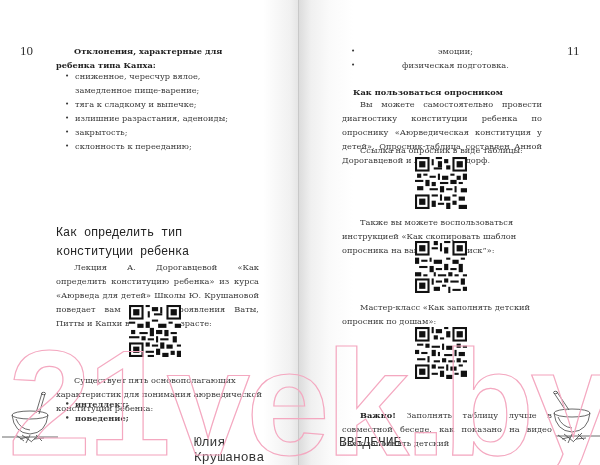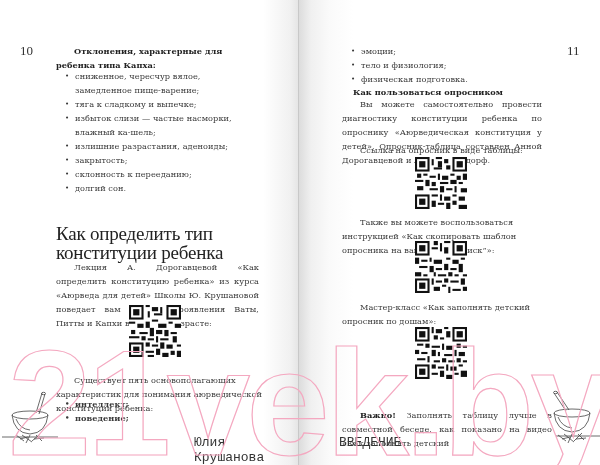--- a/index.html
+++ b/index.html
@@ -8,45 +8,43 @@
   .page{position:absolute;top:0;height:465px;background:#fff;}
   .page.left{left:0;width:299px;background:linear-gradient(to right,#fff 0%,#fff 88%,#f1f1f1 97%,#e4e4e4 100%);}
   .page.right{left:299px;width:301px;background:linear-gradient(to right,#dcdcdc 0%,#f0f0f0 4%,#fafafa 10%,#fff 18%,#fff 100%);}
   .spine{position:absolute;left:298px;top:0;width:1px;height:465px;background:#c8c8c8;}
   .pnum{position:absolute;top:43px;font-family:"Liberation Serif",serif;font-size:13px;color:#333;}
   .t{position:absolute;font-size:8.2px;line-height:14px;color:#3a3a3a;font-family:"DejaVu Serif",serif;letter-spacing:0.05px;}
   .sub{font-weight:bold;color:#222;}
   ul.bl{list-style:none;margin:0;padding:0;}
   ul.bl li{position:relative;padding-left:11px;}
   ul.bl li::before{content:"•";position:absolute;left:1px;top:0;font-size:7px;}
-  .h2{position:absolute;font-family:Liberation Serif, serif;font-size:19px;line-height:19px;color:#222;letter-spacing:-0.2px;}
+  .h2{position:absolute;font-family:Liberation Mono, monospace;font-size:12px;line-height:19px;color:#222;letter-spacing:-0.2px;}
   .indent{text-indent:18px;}
   .qr{position:absolute;width:52px;height:52px;}
   .foot{position:absolute;top:435px;font-family:Liberation Mono, monospace;font-size:13px;color:#333;}
   .wm{position:absolute;left:0;top:0;width:600px;height:465px;pointer-events:none;}
   .illus{position:absolute;}
 </style>
 </head>
 <body>
 
 <div class="spread">
 
   <div class="page left">
     <div class="pnum" style="left:20px;">10</div>
 
     <div class="t indent sub" style="left:56px;top:44px;width:200px;">Отклонения, характерные для ребенка типа Капха:</div>
 
     <ul class="bl t" style="left:64px;top:69px;width:195px;">
       <li>сниженное, чересчур вялое, замедленное пище-варение;</li>
       <li>тяга к сладкому и выпечке;</li>
-      <li>избыток слизи — частые насморки, влажный ка-шель;</li>
       <li>излишние разрастания, аденоиды;</li>
       <li>закрытость;</li>
       <li>склонность к перееданию;</li>
-      <li>долгий сон.</li>
     </ul>
 
     <div class="h2" style="left:56px;top:224px;width:205px;">Как определить тип конституции ребенка</div>
 
     <div class="t indent" style="left:56px;top:260px;width:203px;text-align:justify;">Лекция А. Дорогавцевой «Как определить конституцию ребенка» из курса «Аюрведа для детей» Школы Ю. Крушановой поведает вам нюансы проявления Ваты, Питты и Капхи в детском возрасте:</div>
 
     <svg class="qr" style="left:129px;top:305px;" viewBox="0 0 25 25">
       <rect width="25" height="25" fill="#fff"></rect>
       <g fill="#111">
         <rect x="0" y="0" width="7" height="7"></rect>
@@ -117,23 +115,22 @@
     </svg>
 
     <div class="foot" style="left:194px;">Юлия Крушанова</div>
   </div>
 
   <div class="spine"></div>
 
   <div class="page right">
     <div class="pnum" style="left:268px;text-align:right;">11</div>
 
-    <ul class="bl t" style="left:51px;top:44px;width:200px;">
+    <ul class="bl t" style="left:51px;top:44px;width:200px;text-align:center;">
       <li>эмоции;</li>
-      <li>тело и физиология;</li>
       <li>физическая подготовка.</li>
     </ul>
 
     <div class="t sub" style="left:54px;top:85px;width:200px;">Как пользоваться опросником</div>
 
     <div class="t indent" style="left:43px;top:97px;width:200px;text-align:justify;">Вы можете самостоятельно провести диагностику конституции ребенка по опроснику «Аюрведическая конституция у детей». Опросник-таблица составлен Анной Дорогавцевой и Асей Эппендорф.</div>
 
     <div class="t indent" style="left:43px;top:143px;width:200px;">Ссылка на опросник в виде таблицы:</div>
 
     <svg class="qr" style="left:116px;top:157px;" viewBox="0 0 25 25">

